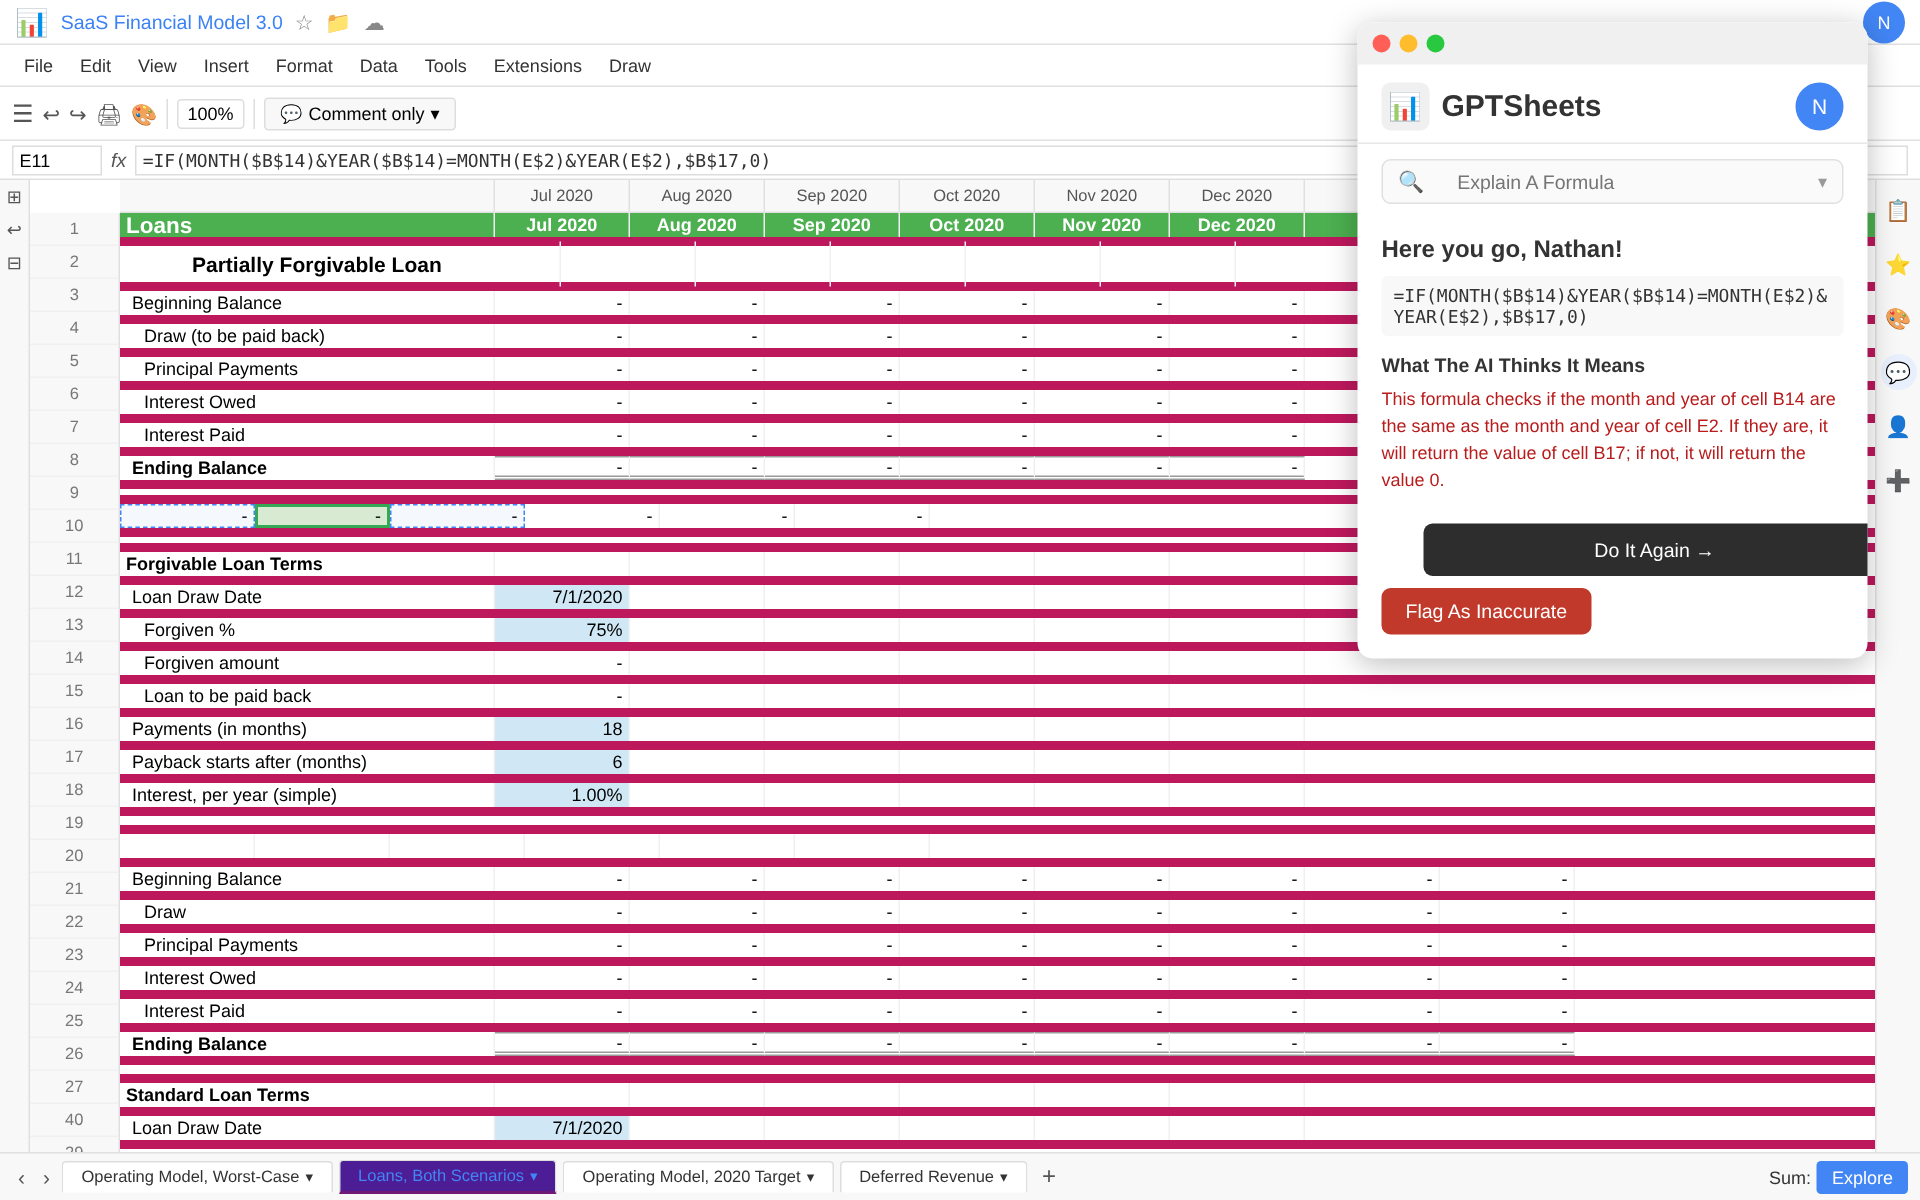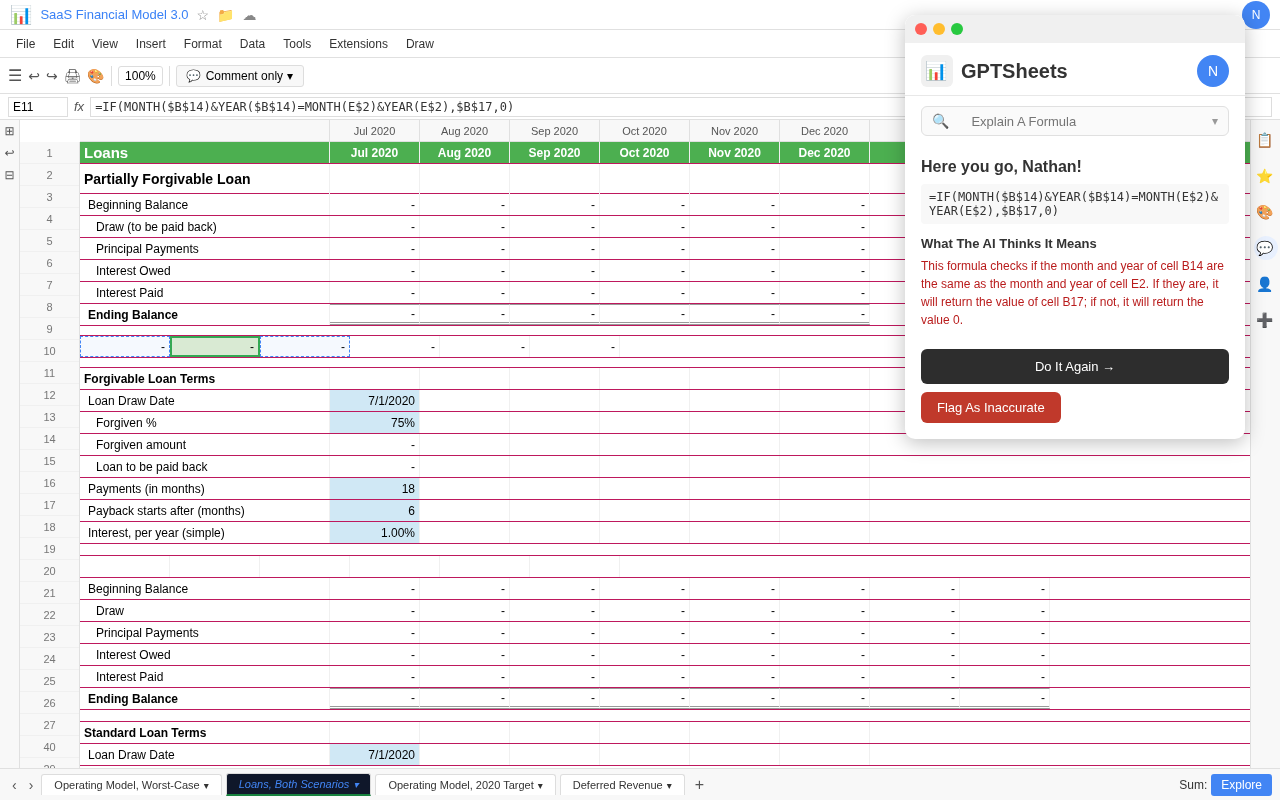--- a/index.html
+++ b/index.html
@@ -26,21 +26,21 @@
     #spreadsheet { display: flex; height: calc(800px - 30px - 28px - 36px - 26px - 32px); }
     
     
     #left-sidebar { width: 20px; background: #f8f8f8; border-right: 1px solid #e0e0e0; display: flex; flex-direction: column; align-items: center; padding-top: 4px; gap: 8px; }
     .sidebar-icon { font-size: 12px; color: #555; cursor: pointer; }
 
     
     #grid-wrapper { flex: 1; overflow: hidden; position: relative; }
     .col-header { font-size: 11px; color: #555; text-align: center; border-right: 1px solid #e0e0e0; display: flex; align-items: center; justify-content: center; font-weight: 500; }
     .row-num { height: 22px; font-size: 11px; color: #777; display: flex; align-items: center; justify-content: center; border-bottom: 1px solid #f0f0f0; }
-    .grid-row { display: flex; height: 22px; border-bottom: 1px solid #be185d; text-align: right; }
+    .grid-row { display: flex; height: 22px; border-bottom: 6px solid #be185d; text-align: right; }
     .cell { border-right: 1px solid #f0f0f0; display: flex; align-items: center; padding: 0 4px; font-size: 12px; overflow: hidden; white-space: nowrap; }
     .cell-a { width: 250px; }
     .cell-b { width: 90px; }
     .cell-c { width: 90px; }
     .cell-d { width: 90px; }
     .cell-e { width: 90px; }
     .cell-f { width: 90px; }
     .cell-g { width: 90px; }
     .selected-cell2 { background: #d9ead3; border: 2px solid #34a853 !important; }
 
@@ -48,21 +48,21 @@
     .right-align { justify-content: flex-end !important; }
 
     
     #right-sidebar { width: 30px; background: #f8f8f8; border-left: 1px solid #e0e0e0; display: flex; flex-direction: column; align-items: center; padding-top: 8px; gap: 12px; }
     .rs-icon { font-size: 14px; color: #555; cursor: pointer; width: 24px; height: 24px; display: flex; align-items: center; justify-content: center; border-radius: 3px; }
     .rs-icon-active { background: #e8f0fe; color: #4285f4; border-radius: 50%; }
 
     
     #bottom-tabs { height: 32px; background: #f8f8f8; border-top: 1px solid #e0e0e0; display: flex; align-items: center; padding: 0 8px; gap: 4px; overflow: hidden; }
     .tab { padding: 4px 12px; font-size: 11px; color: #333; background: #fff; border: 1px solid #ddd; border-bottom: none; border-radius: 3px 3px 0 0; cursor: pointer; white-space: nowrap; display: flex; align-items: center; gap: 4px; }
-    .tab-active { background: #0f172a; border-bottom: 2px solid #15803d; color: #4285f4; font-style: italic; }
+    .tab-active { background: #4c1d95; border-bottom: 2px solid #701a75; color: #4285f4; }
     .tab-nav { font-size: 14px; color: #555; cursor: pointer; padding: 2px 4px; }
     .tab-add { font-size: 16px; color: #555; cursor: pointer; padding: 0 6px; }
     .sum-display { margin-left: auto; font-size: 12px; color: #333; display: flex; align-items: center; gap: 4px; }
     .explore-btn { background: #4285f4; color: white; border: none; padding: 4px 10px; border-radius: 3px; font-size: 12px; cursor: pointer; }
 
     
     #gpt-popup { position: absolute; top: 15px; right: 35px; width: 340px; background: #fff; border-radius: 10px; box-shadow: 0 4px 20px rgba(0,0,0,0.25); z-index: 100; overflow: hidden; }
     #gpt-titlebar { background: #f0f0f0; height: 28px; display: flex; align-items: center; padding: 0 10px; gap: 6px; border-radius: 10px 10px 0 0; }
     .window-btn { width: 12px; height: 12px; border-radius: 50%; cursor: pointer; }
     .btn-red { background: #ff5f57; }
@@ -195,21 +195,21 @@
           <div class="cell cell-a" style="font-weight:700;font-size:15px;color:white;width:250px;">Loans</div>
           <div class="cell cell-b" style="color:white;font-weight:600;justify-content:center;width:90px;display:flex;align-items:center;">Jul 2020</div>
           <div class="cell cell-c" style="color:white;font-weight:600;justify-content:center;width:90px;display:flex;align-items:center;">Aug 2020</div>
           <div class="cell cell-d" style="color:white;font-weight:600;justify-content:center;width:90px;display:flex;align-items:center;">Sep 2020</div>
           <div class="cell cell-e" style="color:white;font-weight:600;justify-content:center;width:90px;display:flex;align-items:center;">Oct 2020</div>
           <div class="cell cell-f" style="color:white;font-weight:600;justify-content:center;width:90px;display:flex;align-items:center;">Nov 2020</div>
           <div class="cell cell-g" style="color:white;font-weight:600;justify-content:center;width:90px;display:flex;align-items:center;">Dec 2020</div>
         </div>
 
         <div class="grid-row" style="height:30px;align-items:center;">
-          <div class="cell cell-a" style="font-weight:700;font-size:14px;width:250px;height:30px;line-height:30px;">Partially Forgivable Loan</div>
+          <div class="cell cell-a" style="font-weight:700;font-size:14px;width:250px;height:30px;line-height:30px;margin-left:44px;">Partially Forgivable Loan</div>
           <div class="cell" style="width:90px;height:30px;"></div>
           <div class="cell" style="width:90px;height:30px;"></div>
           <div class="cell" style="width:90px;height:30px;"></div>
           <div class="cell" style="width:90px;height:30px;"></div>
           <div class="cell" style="width:90px;height:30px;"></div>
           <div class="cell" style="width:90px;height:30px;"></div>
         </div>
 
         <div class="grid-row" style="height:22px;">
           <div class="cell cell-a" style="width:250px;padding-left:8px;">Beginning Balance</div>
@@ -530,16 +530,16 @@
   </div>
 
   <div id="gpt-content">
     <div id="gpt-greeting" style="font-size:16px;font-weight:700;color:#333;margin-bottom:8px;">Here you go, Nathan!</div>
     <div id="gpt-formula" style="font-family:monospace;font-size:12px;color:#333;background:#f8f8f8;padding:6px 8px;border-radius:4px;margin-bottom:12px;word-break:break-all;">=IF(MONTH($B$14)&amp;YEAR($B$14)=MONTH(E$2)&amp;YEAR(E$2),$B$17,0)</div>
     <div id="gpt-what-title" style="font-size:13px;font-weight:700;color:#333;margin-bottom:6px;">What The AI Thinks It Means</div>
     <div id="gpt-explanation" style="font-size:12px;color:#b91c1c;line-height:1.5;margin-bottom:8px;">This formula checks if the month and year of cell B14 are the same as the month and year of cell E2. If they are, it will return the value of cell B17; if not, it will return the value 0.</div>
   </div>
 
   <div id="gpt-actions">
-    <button id="do-it-again-btn" style="background:#2d2d2d;color:white;border:none;padding:10px 16px;border-radius:6px;font-size:13px;cursor:pointer;display:flex;align-items:center;justify-content:center;gap:6px;width:100%;">Do It Again →</button>
+    <button id="do-it-again-btn" style="background:#2d2d2d;color:white;border:none;padding:10px 16px;border-radius:6px;font-size:13px;cursor:pointer;display:flex;align-items:center;justify-content:center;gap:6px;width:100%;margin-left:28px;">Do It Again →</button>
     <button id="flag-btn" style="background:#c0392b;color:white;border:none;padding:8px 16px;border-radius:6px;font-size:13px;cursor:pointer;width:fit-content;">Flag As Inaccurate</button>
   </div>
 </div>
 
 </body></html>

